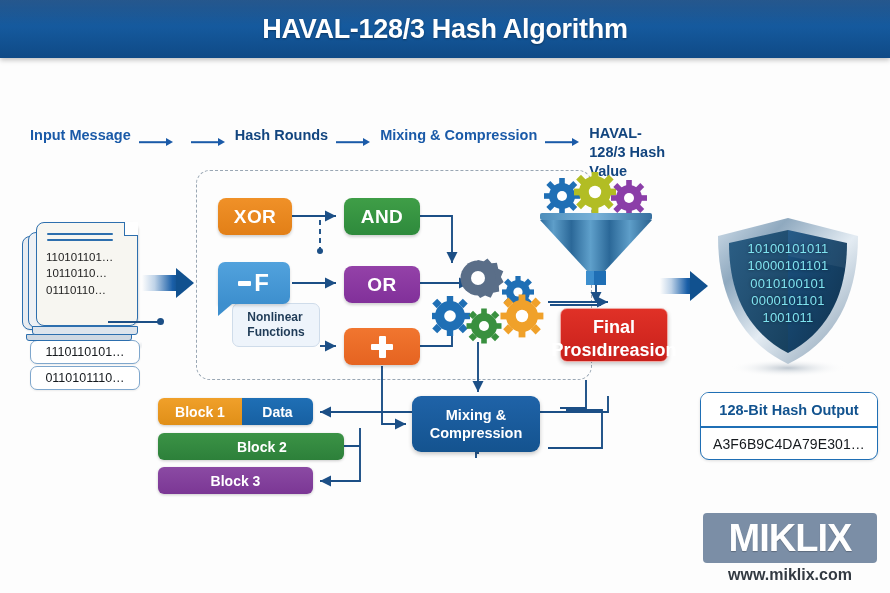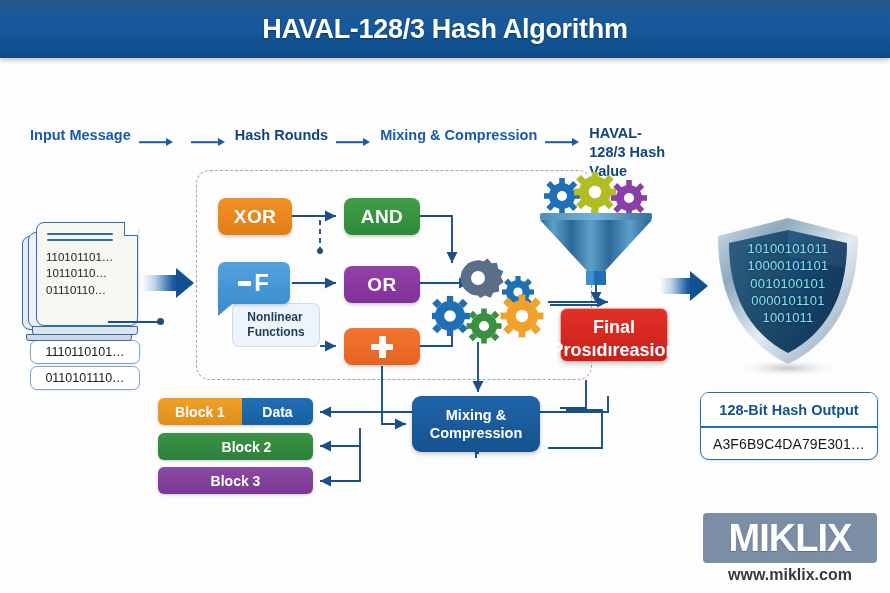--- a/index.html
+++ b/index.html
@@ -279,21 +279,21 @@
     color: #fff; font-weight: bold; font-size: 14px;
     display: flex; align-items: center;
     box-shadow: 0 1px 3px rgba(0,0,0,0.2);
     overflow: hidden;
   }
   .blk1 { left: 158px; top: 398px; width: 155px; height: 27px; }
   .blk1 .seg-a { width: 84px; height: 100%; background: linear-gradient(180deg,#f0a02a,#e08f18);
                  display:flex; align-items:center; justify-content:center; }
   .blk1 .seg-b { flex: 1; height: 100%; background: linear-gradient(180deg,#1f6fb5,#1760a2);
                  display:flex; align-items:center; justify-content:center; }
-  .blk2 { left: 158px; top: 433px; width: 155px; height: 27px;
+  .blk2 { left: 158px; top: 433px; width: 186px; height: 27px;
           background: linear-gradient(180deg,#3b9346,#2d803a);
           justify-content: center; padding-left: 22px; }
   .blk3 { left: 158px; top: 467px; width: 155px; height: 27px;
           background: linear-gradient(180deg,#8b4aa3,#7b3795);
           justify-content: center; }
 
   
   .shieldwrap { position: absolute; left: 706px; top: 212px; width: 164px; height: 170px; }
   .shield-binary {
     position: absolute; left: 0; top: 28px; width: 164px;

